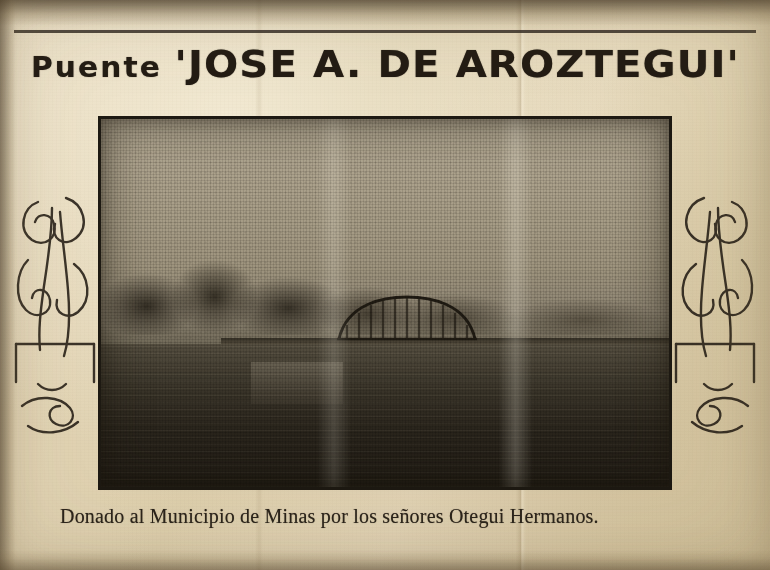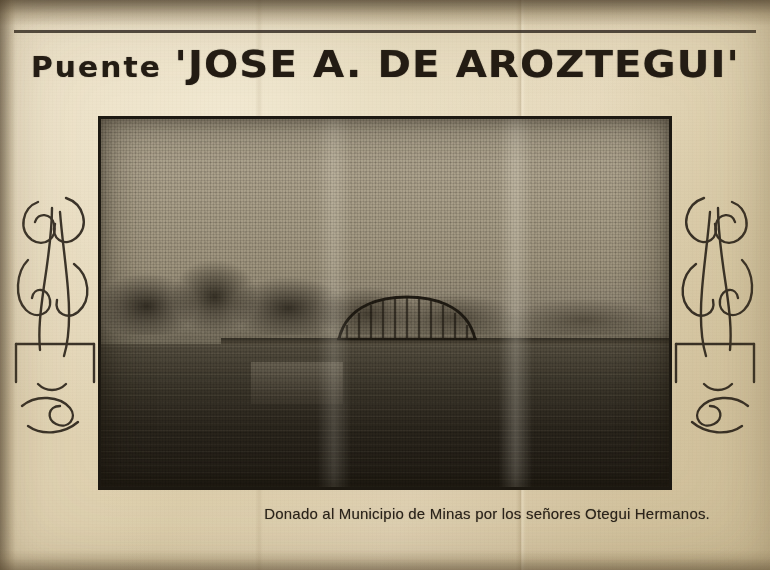--- a/index.html
+++ b/index.html
@@ -236,24 +236,24 @@
     pointer-events: none;
     box-shadow: inset 0 0 46px rgba(30,24,14,.55), inset 0 0 14px rgba(30,24,14,.35);
   }
 
   
   #caption {
     position: absolute;
     left: 60px;
     right: 60px;
     top: 505px;
-    text-align: right;
+    text-align: left;
     color: #2a231a;
-    font-family: Liberation Sans, sans-serif;
-    font-size: 15px;
+    font-family: Liberation Serif, serif;
+    font-size: 20px;
     letter-spacing: .2px;
     white-space: nowrap;
     text-shadow: 0 0 1px rgba(45,36,24,.45);
   }
 </style>
 </head>
 <body>
 
 <div id="clipping">
 

